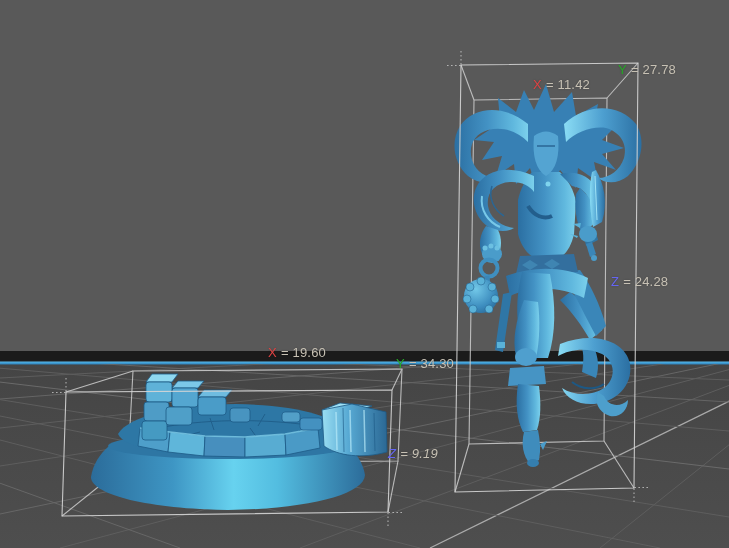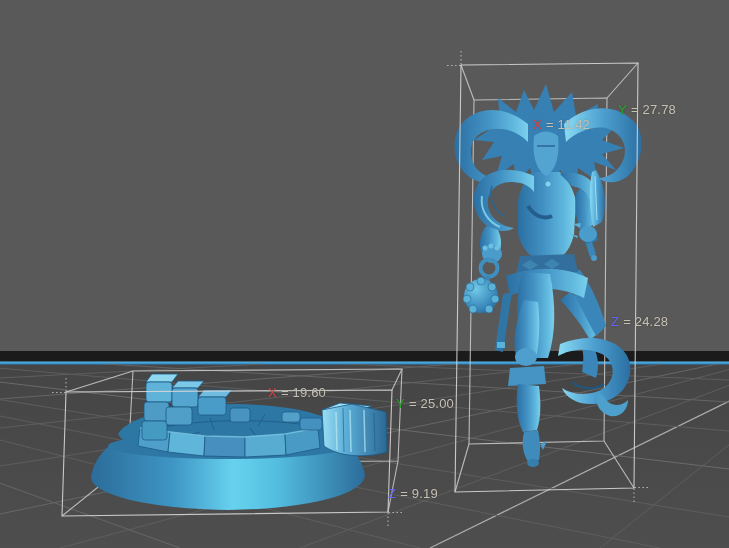--- a/index.html
+++ b/index.html
@@ -10,29 +10,28 @@
   }
   .stage svg{position:absolute;left:0;top:0;}
   .dim-label{
     position:absolute;
     font-size:13px;
     line-height:14px;
     color:#c7c1b4;
     white-space:nowrap;
     letter-spacing:.2px;
     text-shadow:0 0 2px rgba(0,0,0,.25);
-    margin-top:40px;
   }
   .dim-label .ax{margin-right:4px;font-weight:500;}
   #lbl-fig-x{left:533px;top:78px;}
   #lbl-fig-y{left:618px;top:63px;}
   #lbl-fig-z{left:611px;top:275px;}
   #lbl-base-x{left:268px;top:346px;}
   #lbl-base-y{left:396px;top:357px;}
-  #lbl-base-z{left:388px;top:447px;}
+  #lbl-base-z{left:388px;top:447px;font-style:italic;}
 </style>
 </head>
 <body>
 
 <div class="stage">
   <svg width="729" height="548" viewBox="0 0 729 548">
     <defs>
       <linearGradient id="gFloor" x1="0" y1="0" x2="0" y2="1">
         <stop offset="0" stop-color="#454545"></stop>
           <stop offset="1" stop-color="#4e4e4e"></stop>
@@ -270,18 +269,18 @@
   <div class="dim-label" id="lbl-fig-y">
     <span class="ax" style="color: rgb(39, 168, 39);">Y</span><span class="val">= 27.78</span>
   </div>
   <div class="dim-label" id="lbl-fig-z">
     <span class="ax" style="color: rgb(101, 101, 242);">Z</span><span class="val">= 24.28</span>
   </div>
   <div class="dim-label" id="lbl-base-x">
     <span class="ax" style="color: rgb(224, 67, 67);">X</span><span class="val">= 19.60</span>
   </div>
   <div class="dim-label" id="lbl-base-y">
-    <span class="ax" style="color: rgb(39, 168, 39);">Y</span><span class="val">= 25.00</span>
+    <span class="ax" style="color: rgb(39, 168, 39);">Y</span><span class="val">= 34.30</span>
   </div>
   <div class="dim-label" id="lbl-base-z">
     <span class="ax" style="color: rgb(101, 101, 242);">Z</span><span class="val">= 9.19</span>
   </div>
 </div>
 
 </body></html>

